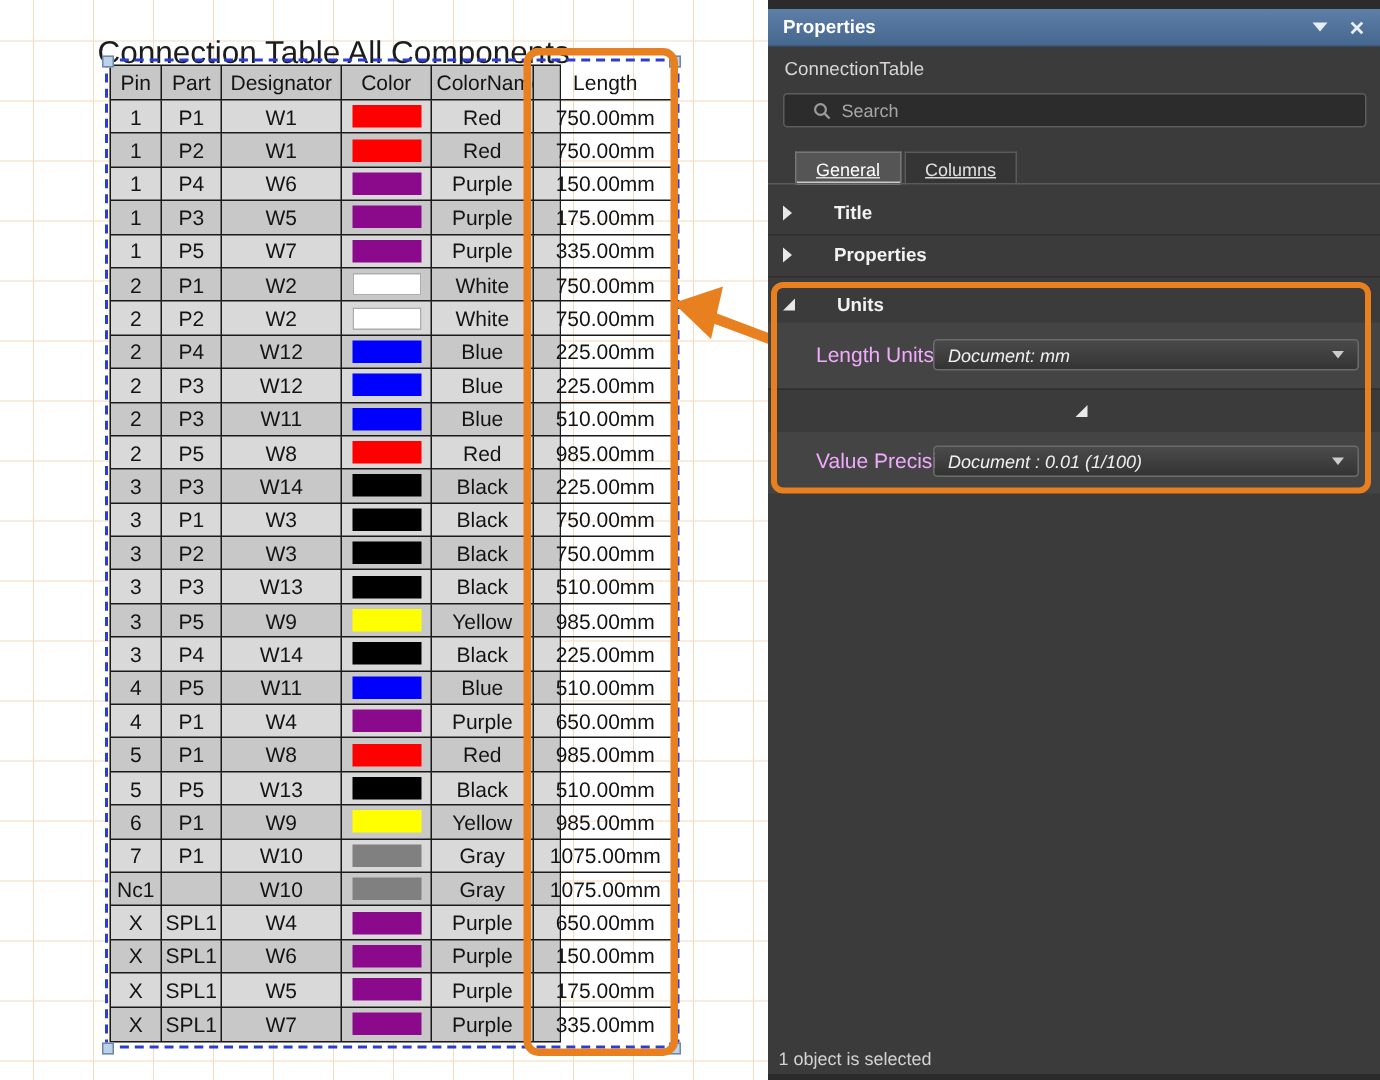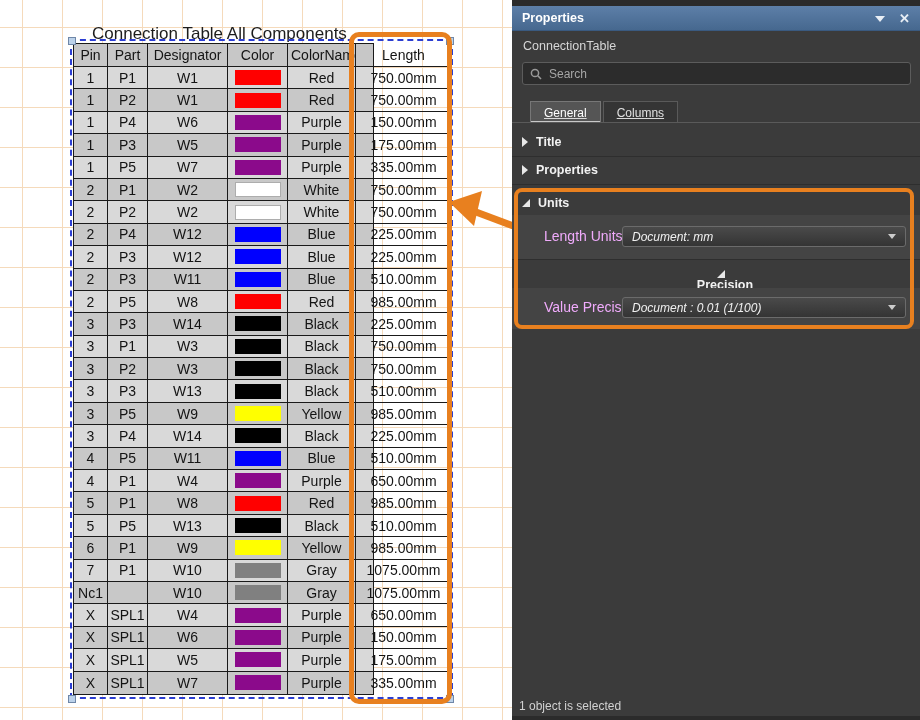--- a/index.html
+++ b/index.html
@@ -8,21 +8,21 @@
   #stage { position:relative; width:920px; height:720px; background:#fff; }
 
   
   .sheet { position:absolute; inset:0; background-color:#ffffff;
     background-image:
       linear-gradient(#f5dabb 1px, transparent 1px),
       linear-gradient(90deg, #f5dabb 1px, transparent 1px);
     background-size:40px 40px; background-position:22px 27px; }
 
   
-  .tbl-title { position:absolute; left:92px; top:24px; font-size:17px; color:#1c1c1c; white-space:nowrap; }
+  .tbl-title { position:absolute; left:65px; top:24px; font-size:21px; color:#1c1c1c; white-space:nowrap; }
   .ctable { position:absolute; left:73px; top:43px; width:301px;
     border:1px solid #1a1a1a; background:#d9d9d9; }
   .trow { display:grid; grid-template-columns:34px 40px 80px 60px 68px 95px; height:22.4px; }
   .trow.hdr { height:23px; background:#c7c7c7; }
   .trow.odd  { background:#d9d9d9; }
   .trow.even { background:#c8c8c8; }
   .tcell { border-right:1px solid #1a1a1a; border-bottom:1px solid #1a1a1a;
     display:flex; align-items:center; justify-content:center;
     font-size:14px; color:#141414; overflow:hidden; white-space:nowrap; }
   .tcell.last { border-right:none; }
@@ -50,35 +50,35 @@
   .titlebar { position:absolute; left:0; top:6px; right:0; height:25px;
     background:linear-gradient(#5d7fa8, #46688f); border-bottom:1px solid #3a5a80;
     display:flex; align-items:center; padding:0 10px; }
   .titlebar .ttl { font-weight:bold; font-size:12.5px; color:#ffffff; flex:1; }
   .tb-icn { color:#e8eef5; font-size:11px; margin-left:14px; cursor:default; }
   .tri-down { width:0; height:0; border-left:5px solid transparent; border-right:5px solid transparent;
     border-top:6px solid #e8eef5; display:inline-block; }
   .obj-label { position:absolute; left:11px; top:39px; font-size:12.5px; color:#d6d6d6; }
   .searchbox { position:absolute; left:10px; top:62px; right:9px; height:23px;
     background:#2c2c2c; border:1px solid #5c5c5c; border-radius:3px;
-    display:flex; align-items:center; padding:0 7px; }
+    display:flex; align-items:center; padding:0 19px; }
   .searchbox svg { flex:0 0 auto; margin-right:7px; }
   .searchbox input { flex:1; background:transparent; border:none; outline:none;
     color:#cfcfcf; font-size:12px; font-family:"Liberation Sans",sans-serif; }
   .searchbox input::placeholder { color:#a6a6a6; }
 
   .tabs { position:absolute; left:18px; top:101px; display:flex;text-decoration:underline; }
   .tab { height:22px; padding:0 13px; display:flex; align-items:center;
     font-size:12px; color:#e0e0e0; border:1px solid #5a5a5a; border-bottom:none;
     background:#353535; margin-right:2px; }
   .tab.active { background:#555555; color:#ffffff; border-color:#777; box-shadow:inset 0 -2px 0 #c9c9c9; }
   .tabline { position:absolute; left:0; top:122px; right:0; height:1px; background:#5a5a5a; }
 
   .sec-head { position:absolute; left:0; right:0; height:24px; display:flex;
-    align-items:center; padding-left:10px; cursor:default; }
+    align-items:center; padding-left:10px; cursor:default;gap:20px; }
   .sec-head .lbl { font-weight:bold; font-size:12.5px; color:#f2f2f2; margin-left:8px; }
   .tri-right { width:0; height:0; border-top:5px solid transparent; border-bottom:5px solid transparent;
     border-left:6px solid #e8e8e8; }
   .tri-exp { width:0; height:0; border-left:8px solid transparent; border-bottom:8px solid #e8e8e8; }
   .sec-div { position:absolute; left:0; right:0; height:1px; background:#2e2e2e; }
   .sec-content { position:absolute; left:0; right:0; background:#444444; }
   .field-label { position:absolute; left:32px; font-size:14px; color:#f0abfc; }
   .dropdown { position:absolute; left:110px; right:14px; height:21px;
     background:linear-gradient(#4a4a4a,#343434); border:1px solid #6b6b6b; border-radius:3px;
     display:flex; align-items:center; padding:0 9px; }

